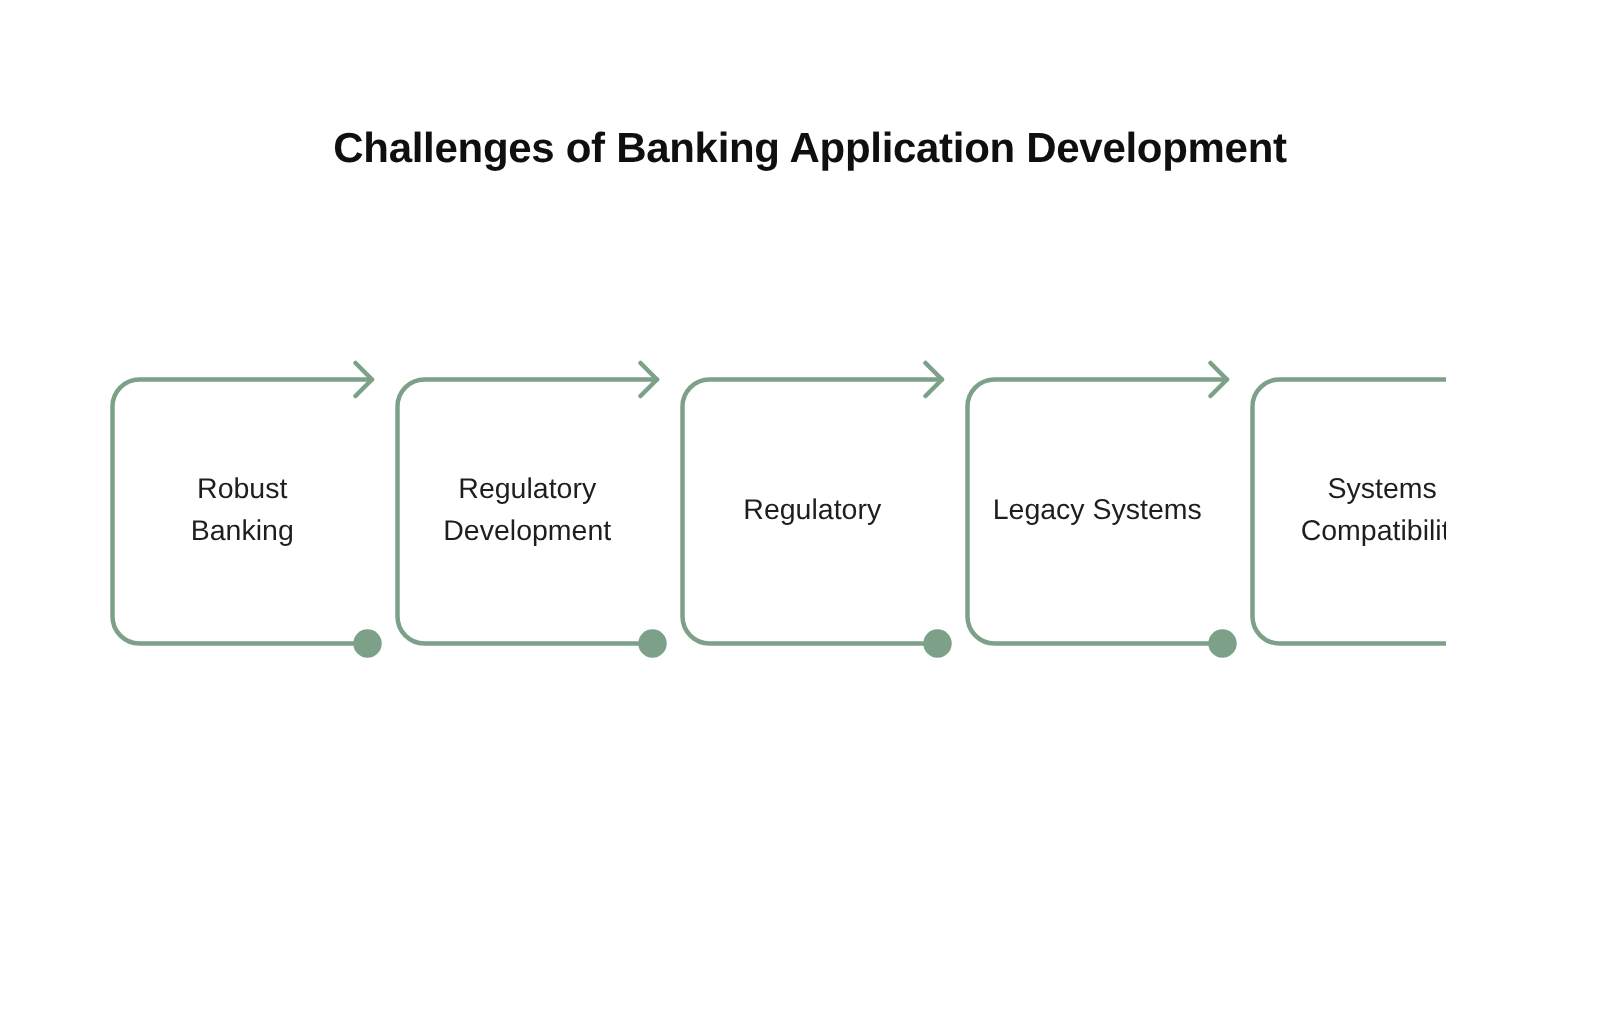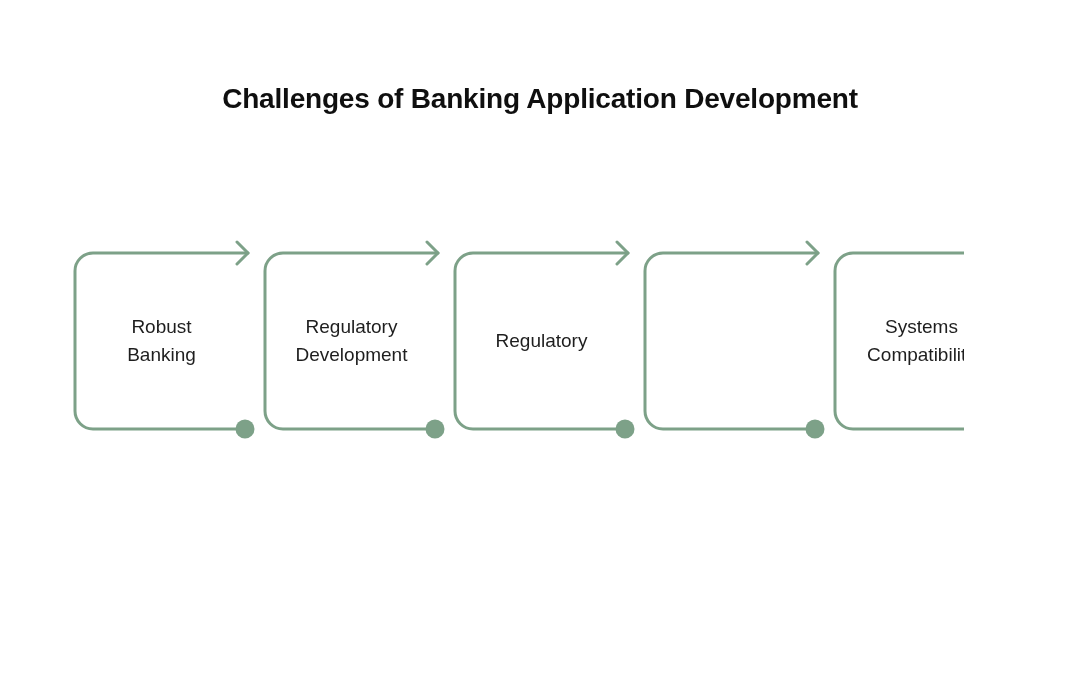--- a/index.html
+++ b/index.html
@@ -65,16 +65,17 @@
         <path class="arrowhead" d="M 237 2 L 248 13 L 237 24"></path>
         <circle class="dot" cx="245" cy="189" r="9.5"></circle>
       </g>
     </svg>
 
     <div class="step-label" style="left:75px">Robust
 Banking</div>
     <div class="step-label" style="left:265px">Regulatory
 Development</div>
     <div class="step-label" style="left:455px">Regulatory</div>
+    <div class="step-label" style="left:645px">Legacy Systems</div>
     <div class="step-label" style="left:835px">Systems
 Compatibility</div>
   </div>
 </div>
 
 </body></html>

